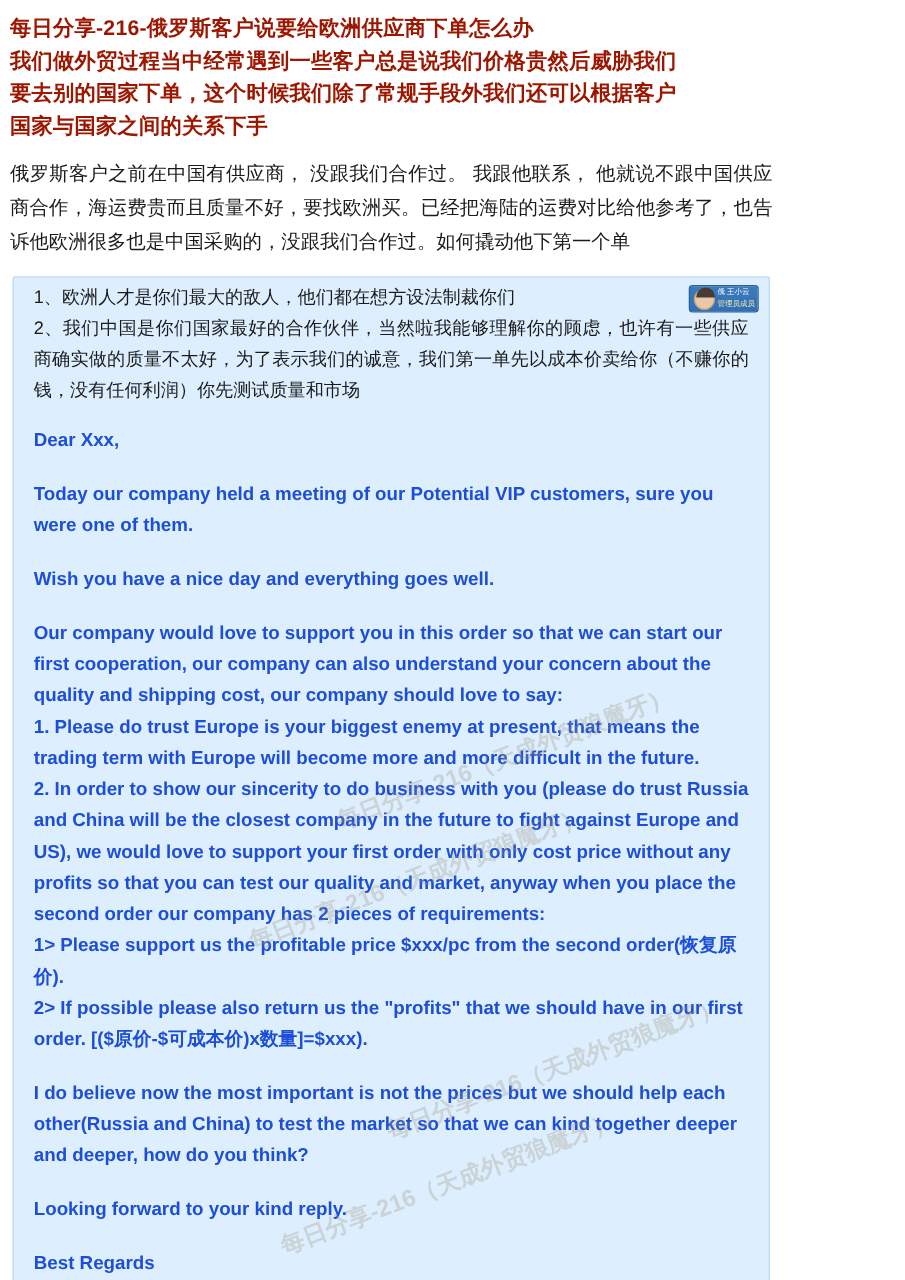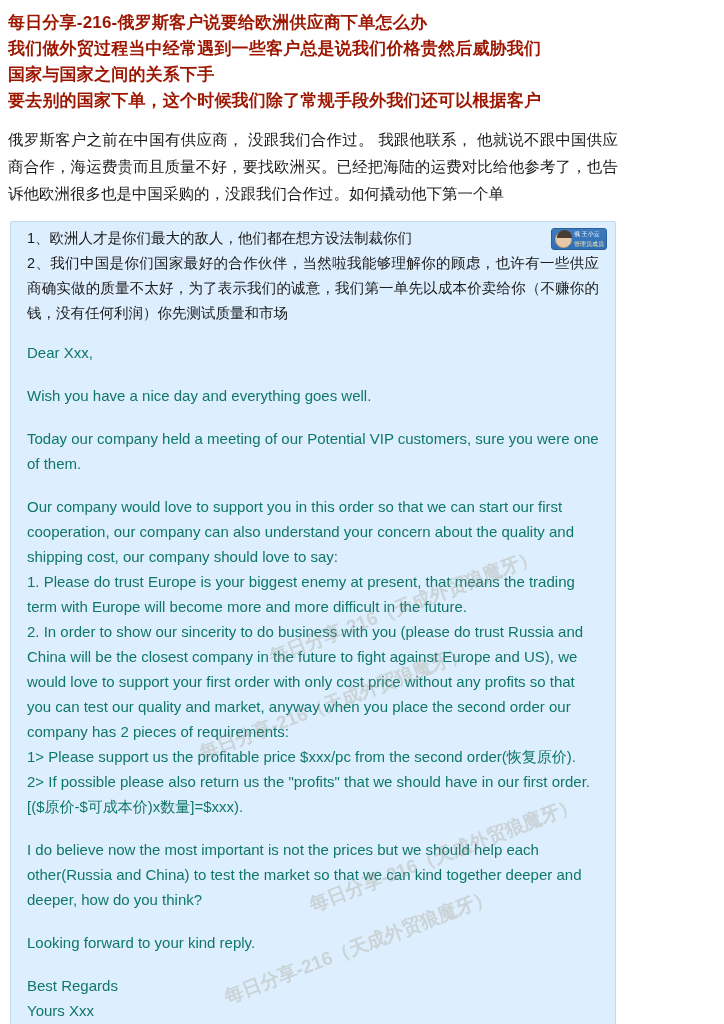--- a/index.html
+++ b/index.html
@@ -47,24 +47,25 @@
     min-height: 790px;
   }
   .card .zh {
     color: #1b1b1b;
     font-size: 14.5px;
     line-height: 25px;
     white-space: pre-wrap;
     text-align: justify;
   }
   .card .en {
-    color: #0f766e;
+    color: #1d4ed8;
     font-size: 15px;
     line-height: 25px;
     white-space: pre-wrap;
+    font-weight: bold;
   }
   .card .para { margin-top: 18px; }
   .card .para.tight { margin-top: 14px; }
 
   .avatar {
     position: absolute;
     top: 6px;
     right: 8px;
     width: 56px;
     height: 22px;
@@ -122,40 +123,40 @@
   .wm4 { left: 205px; top: 712px; }
 </style>
 </head>
 <body>
 
 <div class="page">
 
   <div class="title-block">
     <span class="line">每日分享-216-俄罗斯客户说要给欧洲供应商下单怎么办</span>
     <span class="line">我们做外贸过程当中经常遇到一些客户总是说我们价格贵然后威胁我们</span>
+    <span class="line">要去别的国家下单，这个时候我们除了常规手段外我们还可以根据客户</span>
     <span class="line">国家与国家之间的关系下手</span>
-    <span class="line">要去别的国家下单，这个时候我们除了常规手段外我们还可以根据客户</span>
   </div>
 
   <div class="intro">俄罗斯客户之前在中国有供应商， 没跟我们合作过。 我跟他联系， 他就说不跟中国供应商合作，海运费贵而且质量不好，要找欧洲买。已经把海陆的运费对比给他参考了，也告诉他欧洲很多也是中国采购的，没跟我们合作过。如何撬动他下第一个单</div>
 
   <div class="card">
 
     <div class="avatar">
       <span class="face"></span>
       <span class="tag-top">俄 王小云</span>
       <span class="tag-bot">管理员成员</span>
     </div>
 
     <div class="zh">1、欧洲人才是你们最大的敌人，他们都在想方设法制裁你们
 2、我们中国是你们国家最好的合作伙伴，当然啦我能够理解你的顾虑，也许有一些供应商确实做的质量不太好，为了表示我们的诚意，我们第一单先以成本价卖给你（不赚你的钱，没有任何利润）你先测试质量和市场</div>
 
     <div class="en para tight">Dear Xxx,</div>
+    <div class="en para">Today our company held a meeting of our Potential VIP customers, sure you were one of them.</div>
     <div class="en para">Wish you have a nice day and everything goes well.</div>
-    <div class="en para">Today our company held a meeting of our Potential VIP customers, sure you were one of them.</div>
     <div class="en para">Our company would love to support you in this order so that we can start our first cooperation, our company can also understand your concern about the quality and shipping cost, our company should love to say:
 1. Please do trust Europe is your biggest enemy at present, that means the trading term with Europe will become more and more difficult in the future.
 2. In order to show our sincerity to do business with you (please do trust Russia and China will be the closest company in the future to fight against Europe and US), we would love to support your first order with only cost price without any profits so that you can test our quality and market, anyway when you place the second order our company has 2 pieces of requirements:
 1&gt; Please support us the profitable price $xxx/pc from the second order(恢复原价).
 2&gt; If possible please also return us the "profits" that we should have in our first order. [($原价-$可成本价)x数量]=$xxx).</div>
     <div class="en para">I do believe now the most important is not the prices but we should help each other(Russia and China) to test the market so that we can kind together deeper and deeper, how do you think?</div>
     <div class="en para">Looking forward to your kind reply.</div>
     <div class="en para">Best Regards
 Yours Xxx</div>
 

